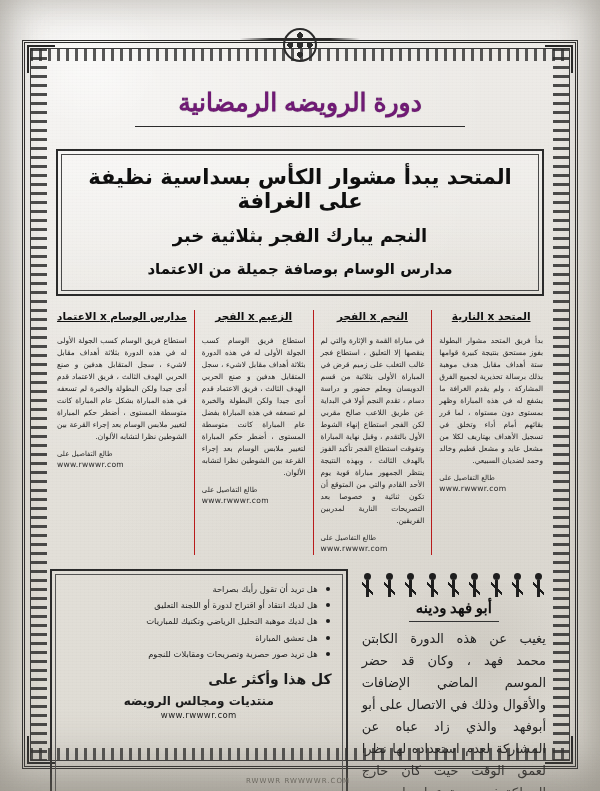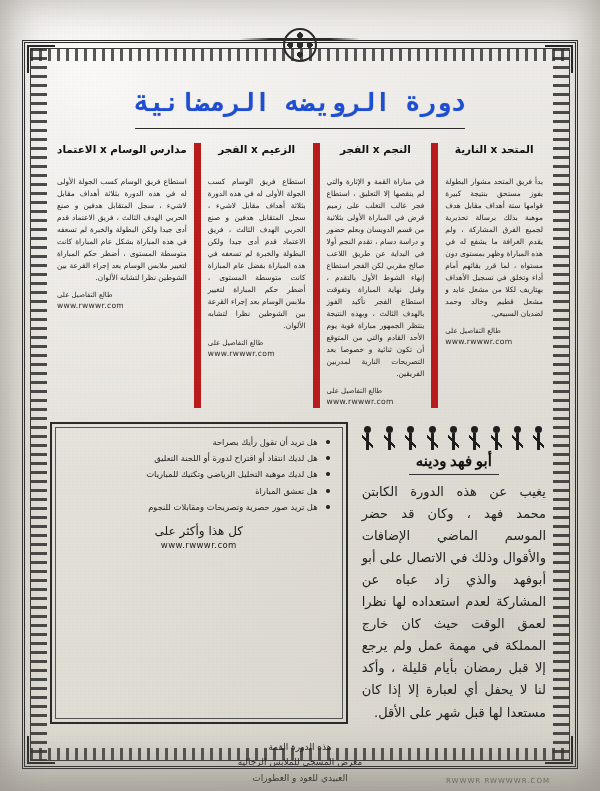--- a/index.html
+++ b/index.html
@@ -84,25 +84,25 @@
       radial-gradient(circle at 18% 50%, #2b2b2b 0 3px, transparent 3px);
   }
 
   .content{
     position:absolute;left:46px;right:46px;top:58px;bottom:36px;
   }
 
   
   .title{
     text-align:center;
-    font-family:Liberation Mono, monospace;
+    font-family:Liberation Sans, sans-serif;
     font-weight:bold;
     font-size:25px;
     letter-spacing:0px;
-    color:#1d4ed8;
+    color:#701a75;
     margin-top:30px;
     text-shadow:0 0 1px rgba(0,0,0,.35);
   }
   .title-rule{
     margin:9px auto 0;width:330px;height:0;
     border-top:1px solid #2b2b2b;
   }
 
   
   .headline-box{
@@ -125,28 +125,29 @@
 
   
   .cols{
     display:flex;flex-direction:row;
     margin:14px 4px 0;
     gap:0;
   }
   .col{
     flex:1 1 25%;
     padding:0 7px;
-    border-left:7px solid #b91c1c;
+    border-left:1px solid #b91c1c;
     text-align:justify;
   }
   .col:last-child{border-left:none;}
   .col-head{
     text-align:center;font-weight:bold;font-size:10.5px;
-    margin-bottom:21px;color:#111;
+    margin-bottom:13px;color:#111;
     white-space:nowrap;
+    text-decoration:underline;
   }
   .col-body{
     font-size:7.4px;line-height:1.62;color:#232323;
     text-align:justify;
   }
   .col-foot{
     margin-top:6px;text-align:left;font-size:7px;color:#2a2a2a;line-height:1.5;
   }
   .col-foot .site{font-size:7.6px;letter-spacing:.3px;}
 
@@ -165,21 +166,21 @@
     position:relative;z-index:2;list-style:none;margin:0;padding:0 14px 0 0;
   }
   .bullets li{
     font-size:8.4px;line-height:1.95;color:#1c1c1c;position:relative;text-align:right;
   }
   .bullets li:before{
     content:"";position:absolute;right:-12px;top:6px;width:4px;height:4px;border-radius:50%;
     background:#1c1c1c;
   }
   .panel-left .cta{
-    text-align:center;font-weight:normal;font-size:12px;margin-top:8px;position:relative;z-index:2;
+    font-weight:bold;font-size:14px;margin-top:8px;position:relative;z-index:2;
   }
   .panel-left .brand{
     text-align:center;font-weight:bold;font-size:12px;margin-top:7px;position:relative;z-index:2;
   }
   .panel-left .url{
     text-align:center;font-size:8.5px;margin-top:2px;position:relative;z-index:2;letter-spacing:.4px;
   }
 
   .panel-right{
     flex:1 1 42%;
@@ -215,21 +216,21 @@
 
   
   .sponsors{
     margin-top:16px;text-align:center;
   }
   .sponsors .line{
     font-size:9px;line-height:1.75;color:#1c1c1c;
   }
 
   .footer-strip{
-    position:absolute;left:0;right:4px;bottom:-30px;text-align:right;
+    position:absolute;left:0;right:4px;bottom:-30px;text-align:center;
     font-size:7px;color:#6d6a63;letter-spacing:1px;
   }
 
   
   .smudge{position:absolute;border-radius:50%;pointer-events:none;}
   .s1{left:0;top:0;width:180px;height:120px;background:radial-gradient(circle,rgba(255,255,255,.5),transparent 65%);}
   .s2{right:10px;bottom:60px;width:220px;height:150px;background:radial-gradient(circle,rgba(170,165,155,.22),transparent 68%);}
 </style>
 </head>
 <body>
@@ -252,20 +253,25 @@
   <div class="corner tr"></div>
   <div class="corner bl"></div>
   <div class="corner br"></div>
 </div>
 
 <div class="content">
 
   <div class="title">دورة الرويضه الرمضانية</div>
   <div class="title-rule"></div>
 
+  <div class="headline-box">
+    <div class="hl hl1">المتحد يبدأ مشوار الكأس بسداسية نظيفة على الغرافة</div>
+    <div class="hl hl2">النجم يبارك الفجر بثلاثية خبر</div>
+    <div class="hl hl3">مدارس الوسام بوصافة جميلة من الاعتماد</div>
+  </div>
 
   <div class="cols">
     <div class="col">
       <div class="col-head">المتحد x النارية</div>
       <div class="col-body">بدأ فريق المتحد مشوار البطولة بفوز مستحق بنتيجة كبيرة قوامها ستة أهداف مقابل هدف موهبة بذلك برسالة تحذيرية لجميع الفرق المشاركة ، ولم يقدم الغرافة ما يشفع له في هذه المباراة وظهر بمستوى دون مستواه ، لما قرر بقائهم أمام أداء وتخلق في تسجيل الأهداف بهتاريف لكلا من مشعل عايد و مشعل قطيم وخالد وحمد لضديان السبيعي.</div>
       <div class="col-foot">
         <div>طالع التفاصيل على</div>
         <div class="site">www.rwwwr.com</div>
       </div>
     </div>
@@ -316,20 +322,21 @@
 
     <div class="panel-left">
       <ul class="bullets">
         <li>هل تريد أن تقول رأيك بصراحة</li>
         <li>هل لديك انتقاد أو اقتراح لدورة أو اللجنة التعليق</li>
         <li>هل لديك موهبة التحليل الرياضي وتكتيك للمباريات</li>
         <li>هل تعشق المباراة</li>
         <li>هل تريد صور حصرية وتصريحات ومقابلات للنجوم</li>
       </ul>
       <div class="cta">كل هذا وأكثر على</div>
+      <div class="brand">منتديات ومجالس الرويضه</div>
       <div class="url">www.rwwwr.com</div>
     </div>
 
   </div>
 
   <div class="sponsors">
     <div class="line">هذه الدورة القمة</div>
     <div class="line">معرض المسجي للملابس الرجالية</div>
     <div class="line">العبيدي للعود و العطورات</div>
 

